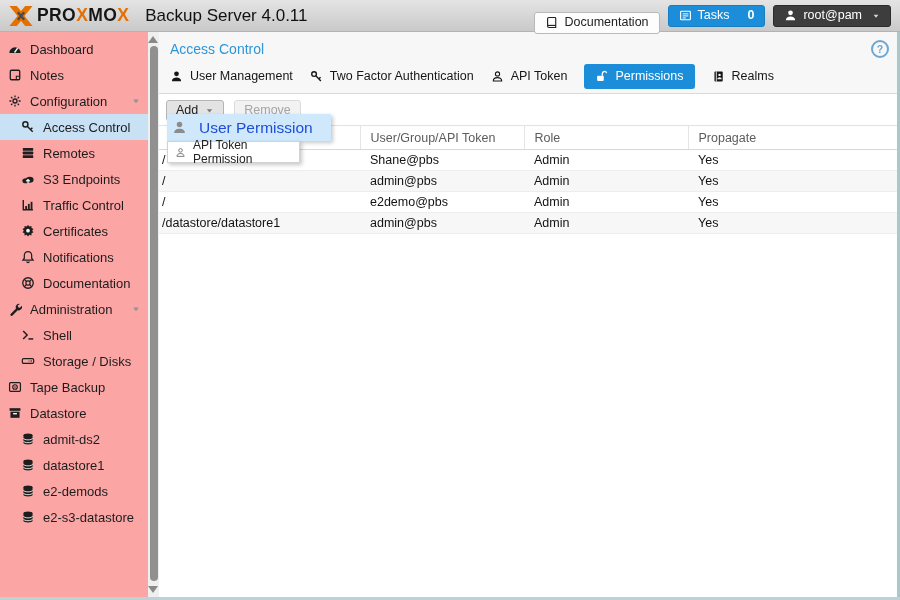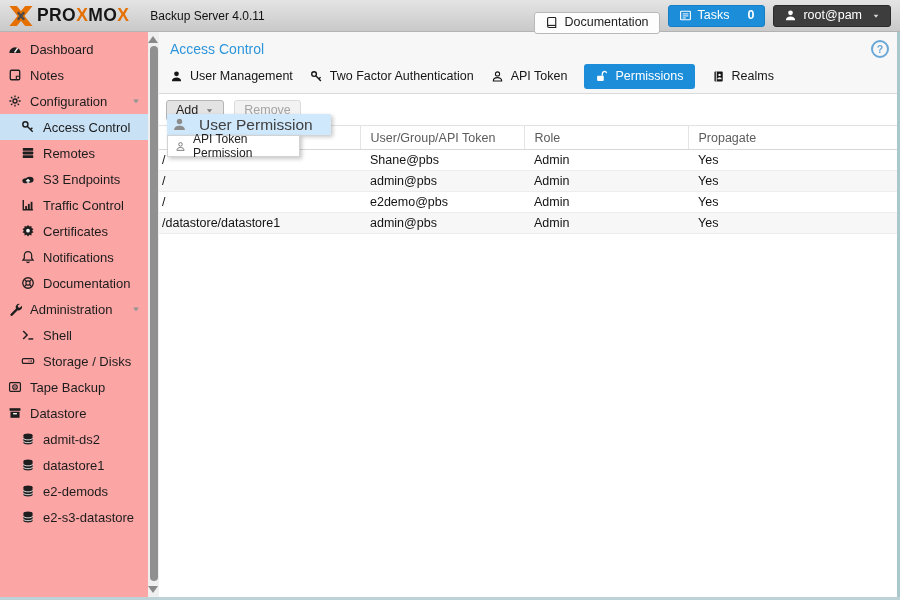--- a/index.html
+++ b/index.html
@@ -9,21 +9,21 @@
   .edge-bottom{position:absolute;left:0;right:0;bottom:0;height:3px;background:#bdd2d6;z-index:40;}
 
   
   header{position:absolute;top:0;left:0;right:0;height:32px;box-sizing:border-box;
          display:flex;align-items:center;gap:8px;padding:0 9px;
          background:linear-gradient(#e4e4e4,#c9c9c9);border-bottom:1px solid #b3b3b3;z-index:30;}
   .logo{display:flex;align-items:center;gap:4px;}
   .logo-mark{width:24px;height:20px;}
   .wm{display:flex;font-size:17.5px;font-weight:bold;color:#161616;letter-spacing:.4px;line-height:1;}
   .wm-x{color:#e57000;}
-  .product{font-size:12px;color:#111;margin-left:13px;}
+  .product{font-size:17px;color:#111;margin-left:8px;}
   .spacer{flex:1;}
   .hbtn{height:22px;border-radius:3px;display:inline-flex;align-items:center;gap:6px;
         font-size:12.5px;padding:0 10px;border:1px solid transparent;cursor:pointer;
         font-family:inherit;line-height:1;}
   .hbtn .ic{width:13px;height:13px;}
   .doc{background:#fdfdfd;border-color:#b9b9b9;color:#222;margin-top:14px;}
   .tasks{background:#1b8dd9;border-color:#167ec4;color:#fff;}
   .tasks .cnt{margin-left:12px;font-weight:bold;}
   .userbtn{background:#3d3d3d;border-color:#2b2b2b;color:#fff;}
   .user-caret{width:8px;height:8px;color:#d7d7d7;margin-left:4px;}
@@ -76,21 +76,21 @@
   tbody td{height:21px;box-sizing:border-box;padding:0 0 0 10px;color:#131313;
            border-bottom:1px solid #ededed;overflow:hidden;white-space:nowrap;}
   tbody td:first-child{padding-left:3px;}
   tbody tr:nth-child(even){background:#f7f7f7;}
 
   
   .addmenu{position:absolute;left:8px;top:82px;z-index:20;}
   .menu-item{display:flex;align-items:center;background:#fff;border:1px solid #d2d2d2;
              box-shadow:2px 2px 4px rgba(0,0,0,.22);width:131px;height:20px;font-size:12px;color:#222;cursor:pointer;}
   .menu-item .ic{width:11px;height:11px;margin:0 7px;color:#6f6f6f;flex:none;}
-  .menu-item.hl{width:164px;height:21px;background:#cfe8fb;border:none;font-size:15.5px;color:#404040;text-align:right;}
+  .menu-item.hl{width:164px;height:27px;background:#cfe8fb;border:none;font-size:15.5px;color:#1d4ed8;text-align:right;}
   .menu-item.hl .ic{width:15px;height:15px;margin:0 12px 0 5px;color:#8c8c8c;}
 
   .ic{display:inline-block;flex:none;}
 </style>
 </head>
 <body>
 
 <svg style="position:absolute;width:0;height:0" aria-hidden="true">
   <defs>
     <symbol id="i-gauge" viewBox="0 0 16 16">

